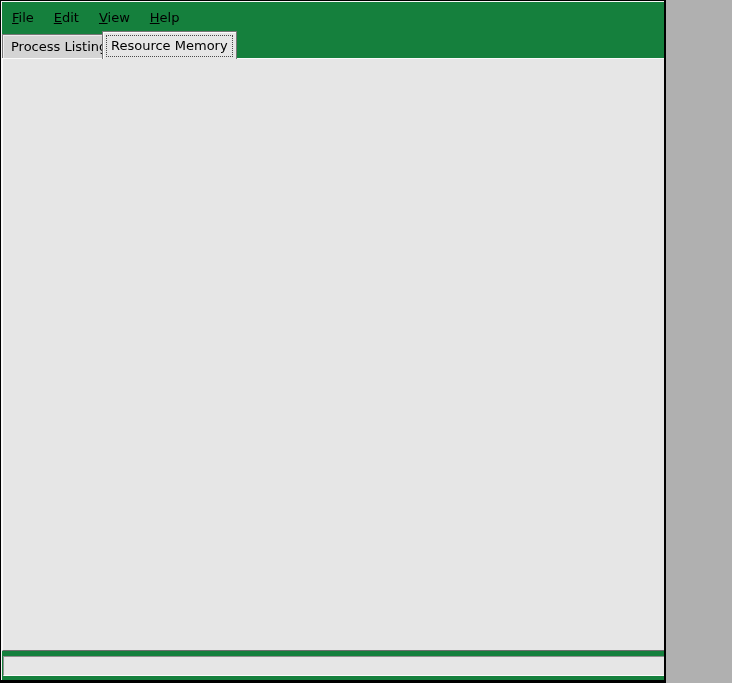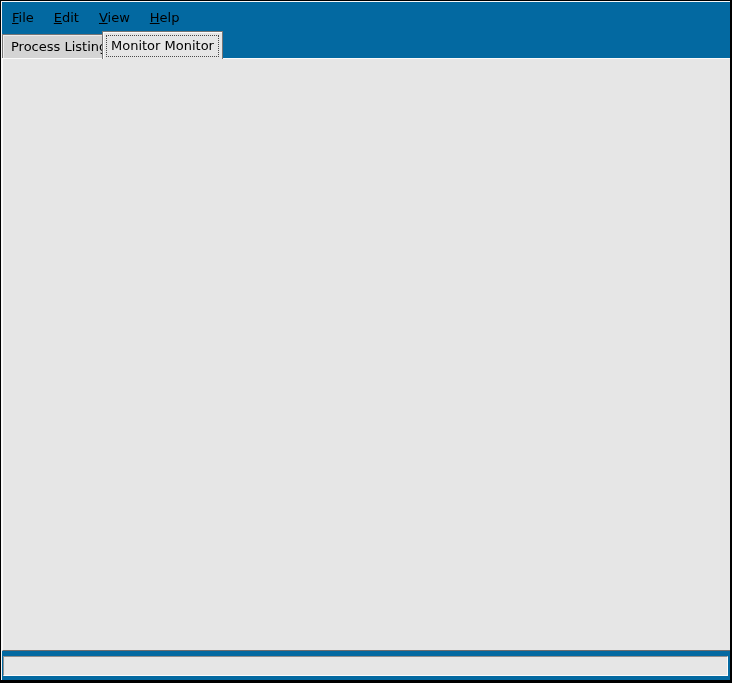--- a/index.html
+++ b/index.html
@@ -1,19 +1,19 @@
 <!DOCTYPE html>
 <html><head>
 <meta charset="utf-8">
 <style>
   * { margin:0; padding:0; box-sizing:border-box; }
   html,body { width:732px; height:683px; background:#b0b0b0; }
   .window {
-    position:relative; width:732px; height:683px;
-    background:#0369a1; color:#000;
+    position:relative; width:666px; height:683px;
+    background:#15803d; color:#000;
     border:1px solid #000; border-right-width:2px; border-bottom-width:3px;
     box-shadow: inset 1px 1px 0 #f8f8f8;
     font-family:"DejaVu Sans", sans-serif; font-size:13px;
     overflow:hidden;
   }
   
   .menubar { position:absolute; left:1px; top:2px; right:1px; height:29px; display:flex; align-items:center; padding-left:0; }
   .menu-item { padding:5px 10px; cursor:default; }
   .menu-item u { text-decoration:underline; }
   
@@ -85,21 +85,21 @@
     <span class="menu-item"><u>F</u>ile</span>
     <span class="menu-item"><u>E</u>dit</span>
     <span class="menu-item"><u>V</u>iew</span>
     <span class="menu-item"><u>H</u>elp</span>
   </div>
 
   <div class="tab tab-inactive">
     <span>Process Listing</span>
   </div>
   <div class="tab tab-active">
-    <span>Monitor Monitor</span>
+    <span>Resource Memory</span>
     <span class="focus-rect"></span>
   </div>
 
   <div class="page"></div>
 
   <div class="section-title" style="left:43px; top:69px;">CPU History</div>
   <div class="graph" style="left:29px; top:87px; width:687px; height:131px;">
     <svg id="cpu-svg" viewBox="0 0 687 131" preserveAspectRatio="none">
         <rect x="4.5" y="4.5" width="678" height="122" fill="none" stroke="#1e781e"></rect>
         <line x1="5" x2="682" y1="29.2" y2="29.2" stroke="#1e781e"></line>

